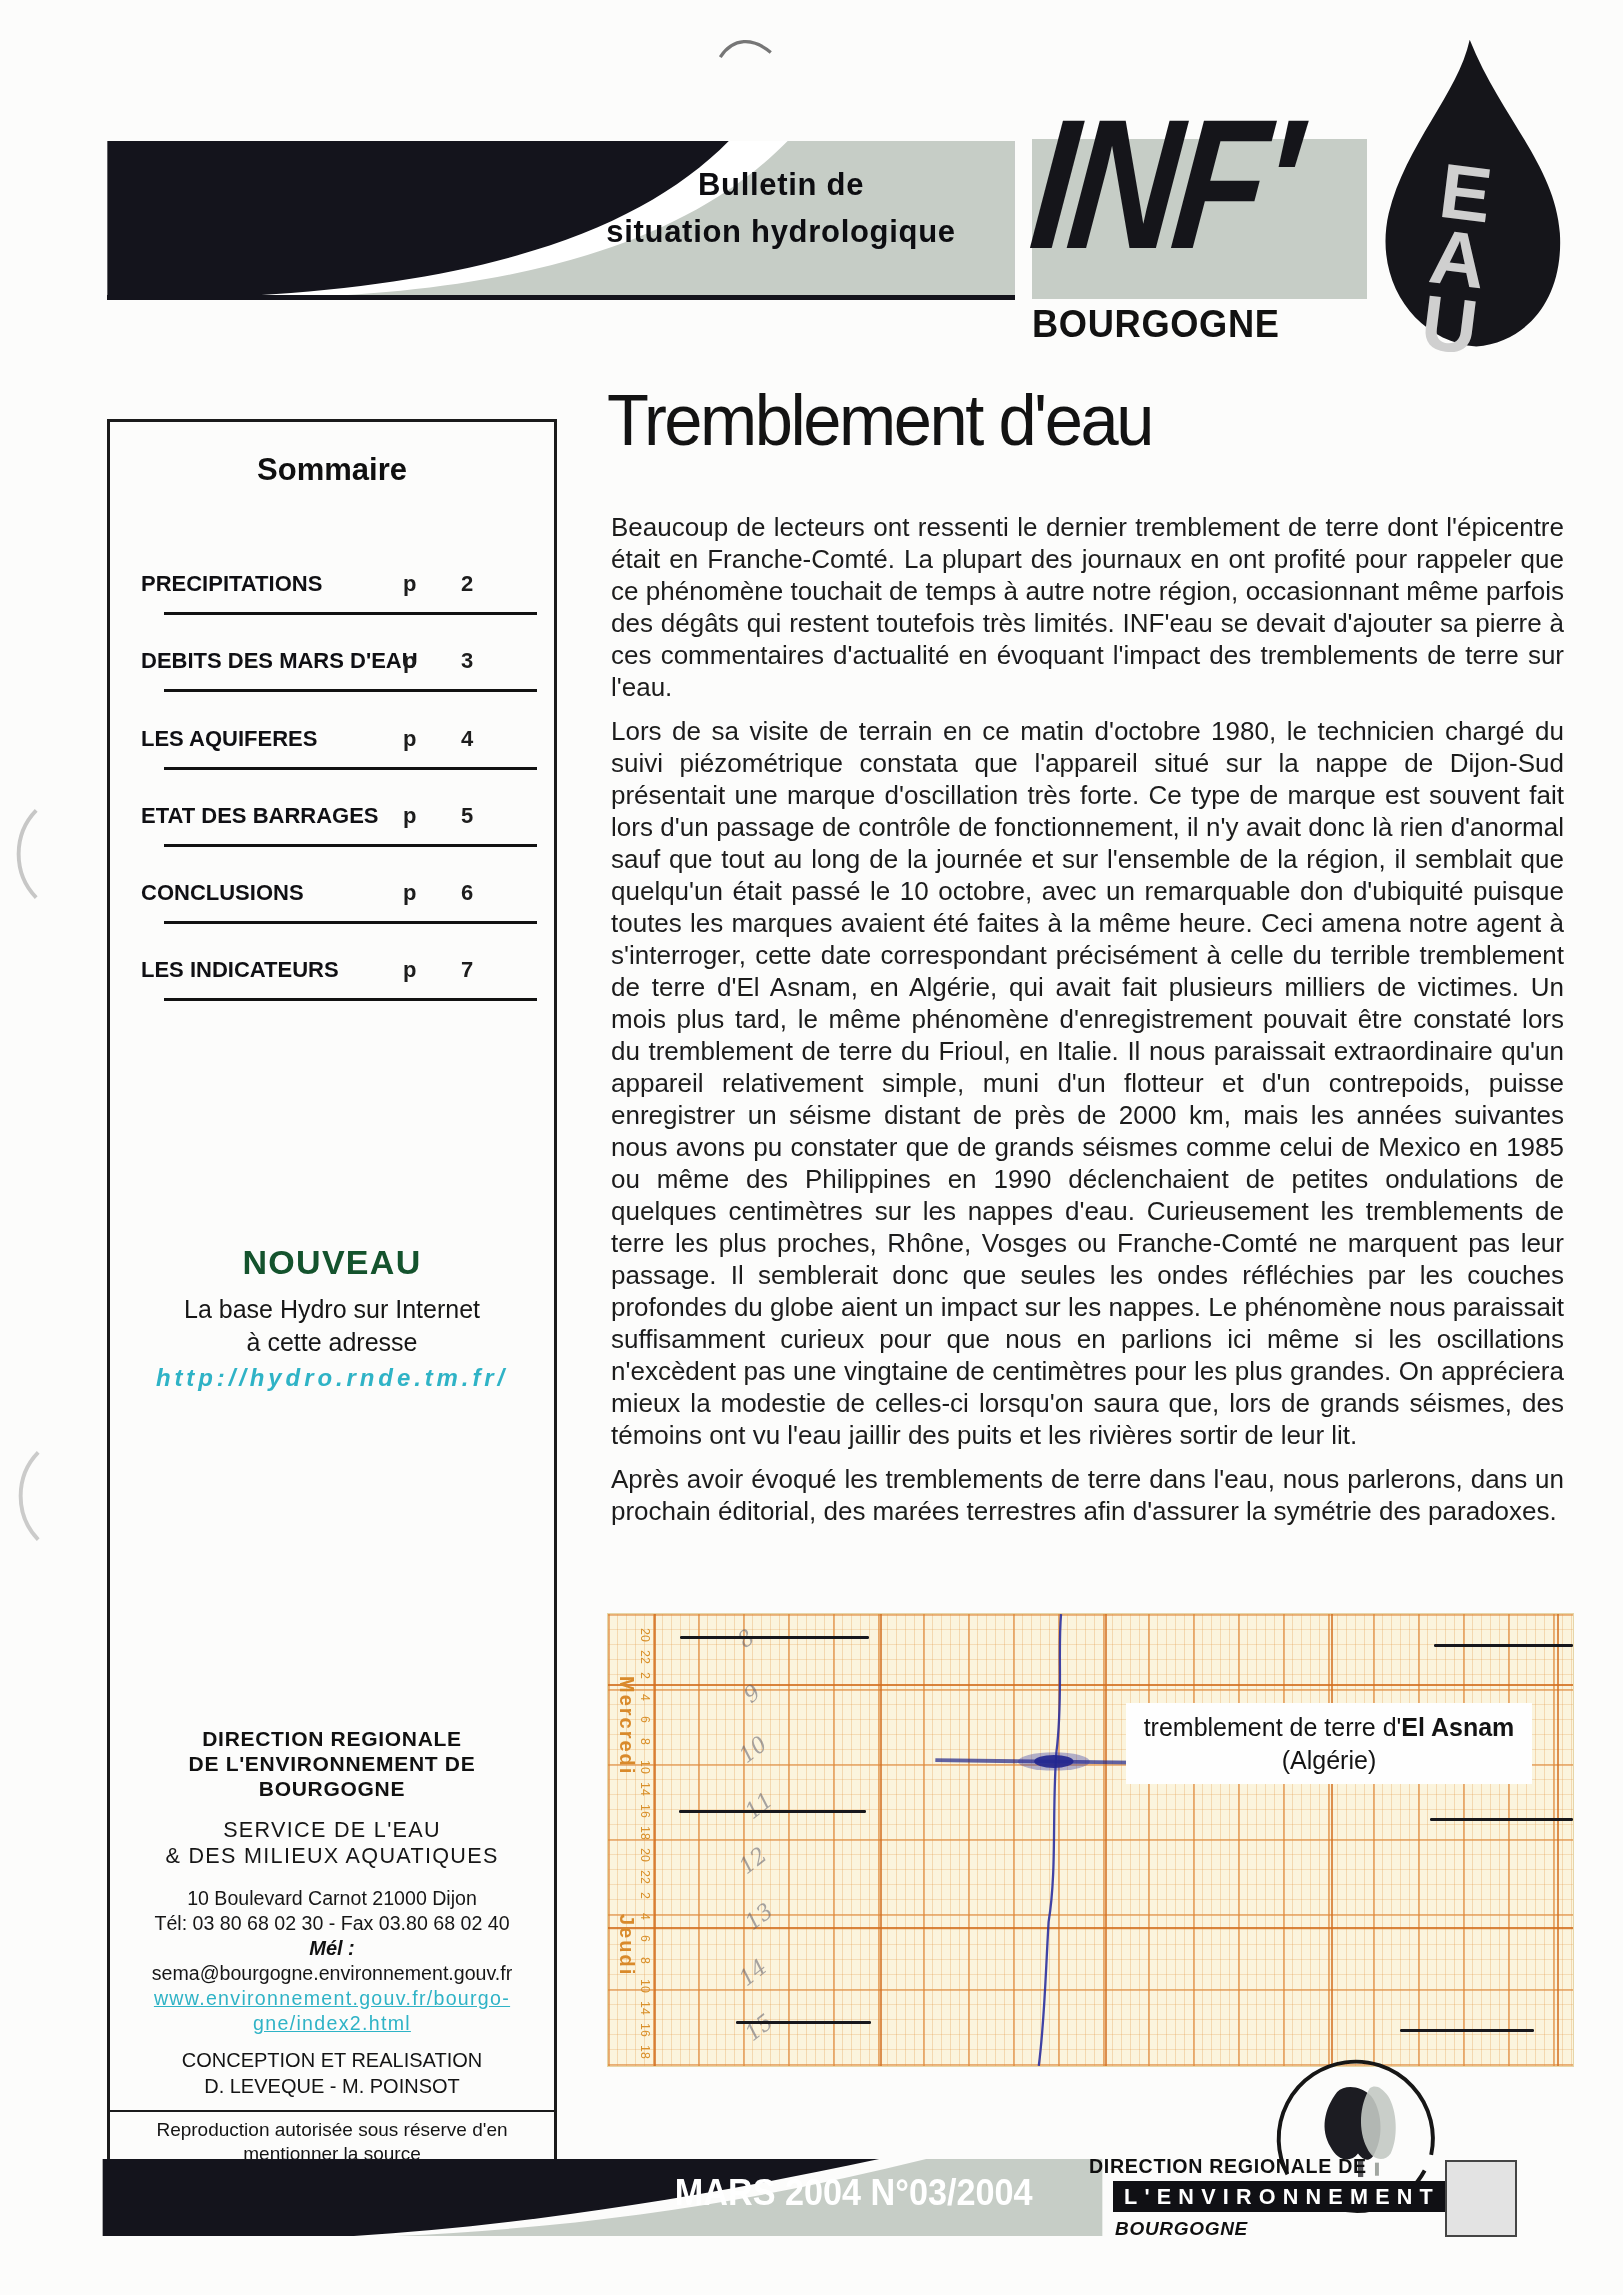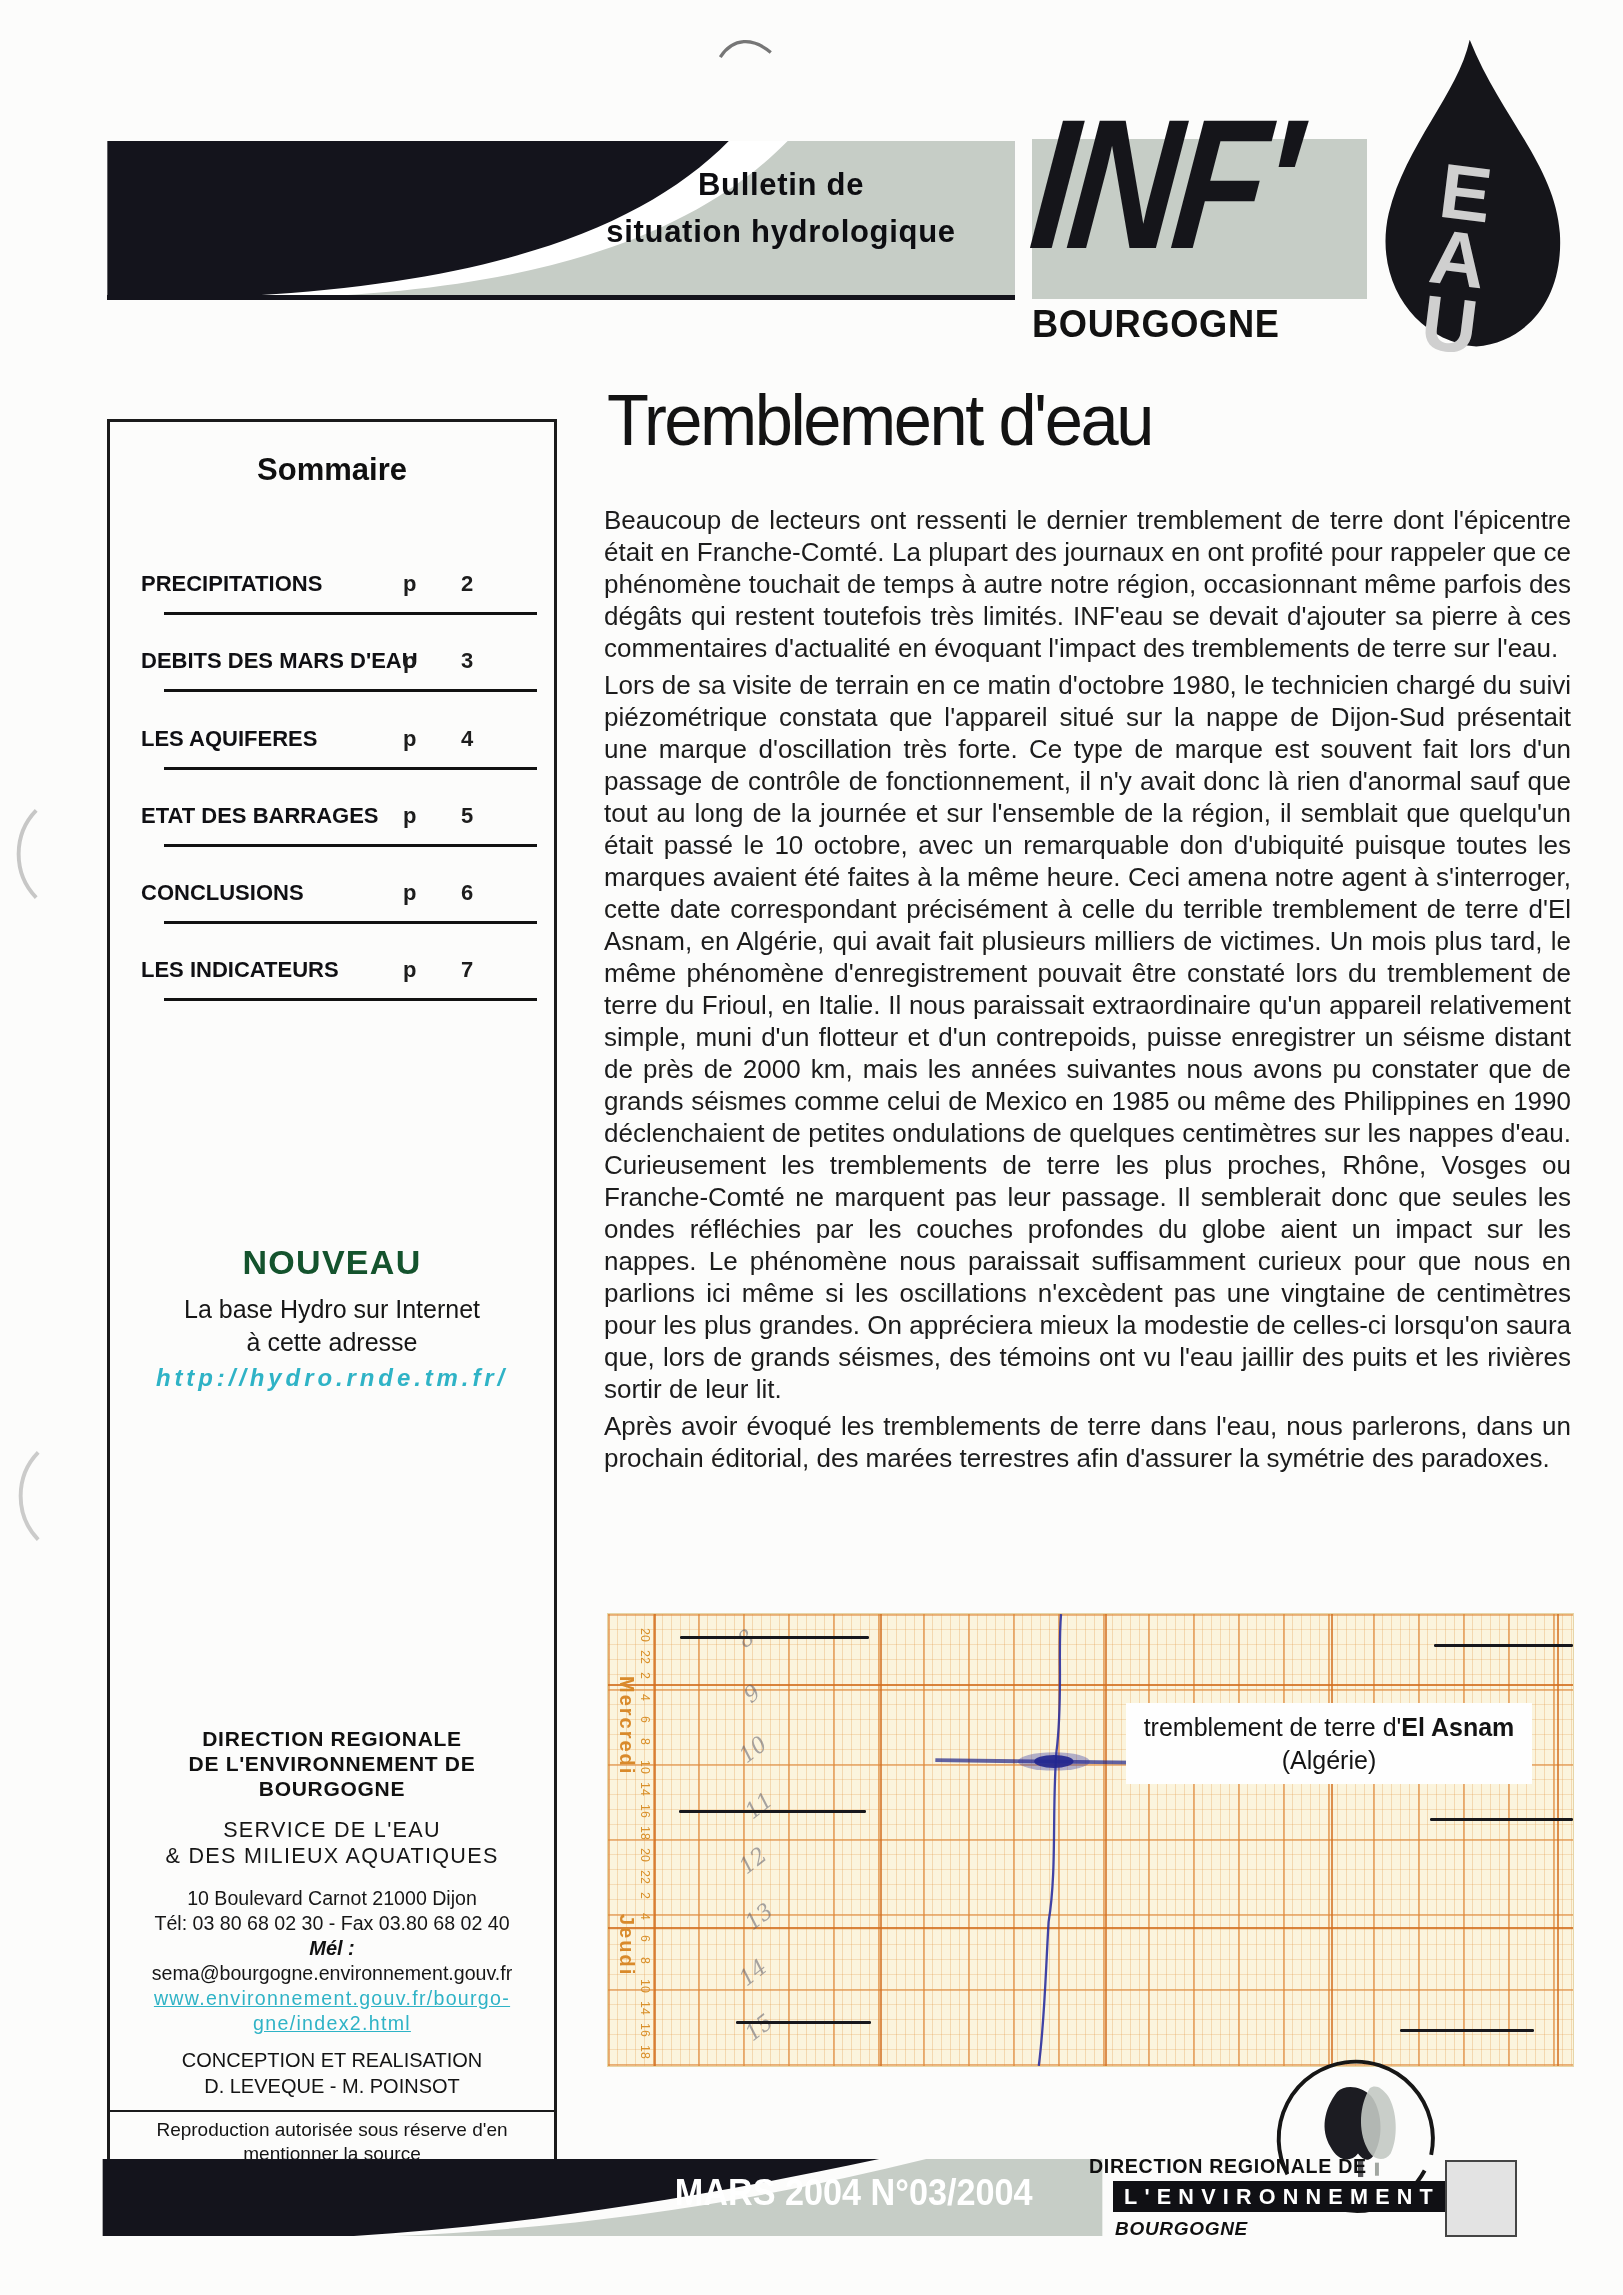--- a/index.html
+++ b/index.html
@@ -51,21 +51,21 @@
   .c-conc{font-size:20px;line-height:26px;color:#141414;}
   .c-div{border-top:2.6px solid #1b1b1b;margin:10.5px -6.5px 6.5px -6.5px;}
   .c-rep{font-size:19px;line-height:23.6px;color:#141414;}
   .gap24{height:15.7px;}.gap26{height:17px;}.gap18{height:11.8px;}
 
   
   .art-title{position:absolute;left:607px;top:378px;font-size:73px;font-weight:400;
              letter-spacing:-2.6px;color:#131313;transform:scaleX(.94);transform-origin:left top;white-space:nowrap;}
   .art-body{position:absolute;left:599px;top:499px;width:977px;font-size:26px;
             line-height:32px;text-align:justify;color:#1c1c1c;}
-  .art-body p{margin:5px;}
+  .art-body p{margin:12px;}
 
   
   .chart{position:absolute;left:607px;top:1613px;width:965px;height:452px;background:#fbf4dd;
          overflow:hidden;border:0.7px solid #e6d6a8;
          background-image:
            repeating-linear-gradient(to right,  rgba(226,152,70,.30) 0 1px, transparent 1px 9px),
            repeating-linear-gradient(to bottom, rgba(226,152,70,.26) 0 1px, transparent 1px 15px),
            repeating-linear-gradient(to right,  rgba(219,122,40,.55) 0 1.6px, transparent 1.6px 45px),
            repeating-linear-gradient(to bottom, rgba(219,122,40,.50) 0 1.6px, transparent 1.6px 75px);}
   .ch-heavy-h{position:absolute;left:0;right:0;height:2px;background:rgba(210,110,30,.85);}

